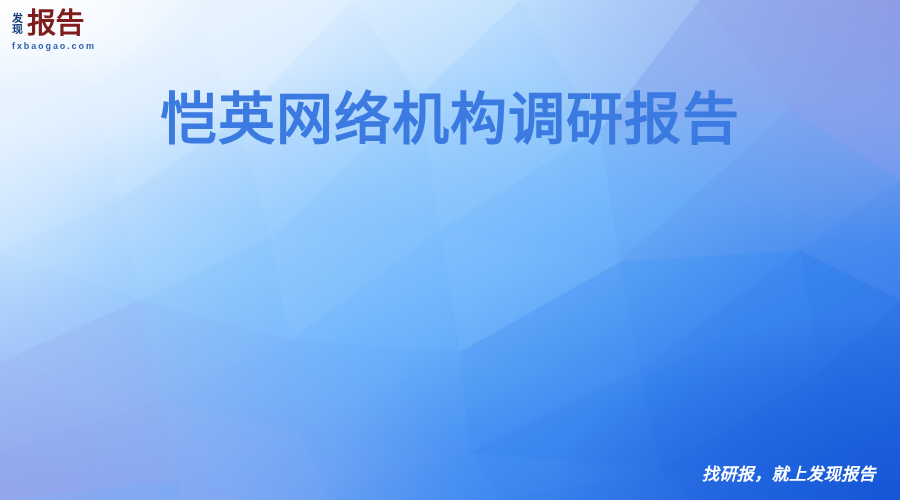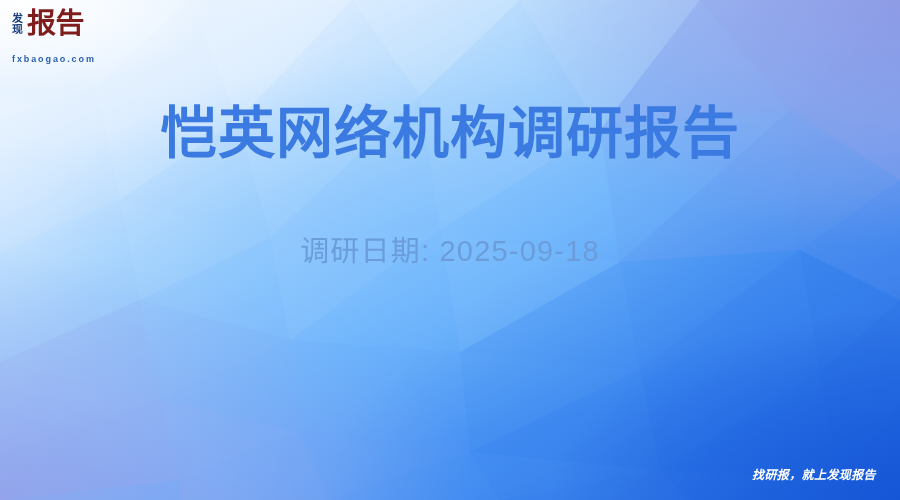--- a/index.html
+++ b/index.html
@@ -102,40 +102,40 @@
     letter-spacing: 0px;
   }
   .logo-main {
     font-size: 29px;
     line-height: 29px;
     font-weight: 700;
     color: #7f1d1d;
     letter-spacing: -0.5px;
   }
   .logo-url {
-    margin-top: 16px;
+    margin-top: 3px;
     font-size: 9px;
     line-height: 10px;
     letter-spacing: 1.9px;
     font-weight: 700;
     color: #2b5fae;
     font-family: "Liberation Sans", "DejaVu Sans", sans-serif;
   }
 
   
   .title-wrap {
     position: absolute;
     left: 0;
     right: 0;
     top: 86px;
     text-align: center;
     z-index: 6;
   }
   .title {
-    margin: 14px;
+    margin: 0;
     font-size: 57px;
     line-height: 66px;
     font-weight: 700;
     color: #3b7ae0;
     letter-spacing: 1px;
     white-space: nowrap;
   }
 
   .subtitle-wrap {
     position: absolute;
@@ -154,21 +154,21 @@
     letter-spacing: 1.2px;
     white-space: nowrap;
   }
 
   
   .slogan {
     position: absolute;
     right: 24px;
     bottom: 14px;
     z-index: 8;
-    font-size: 12px;
+    font-size: 17px;
     line-height: 22px;
     font-weight: 700;
     font-style: italic;
     color: #ffffff;
     letter-spacing: 0.4px;
     white-space: nowrap;
   }
 </style>
 </head>
 <body>
@@ -272,19 +272,16 @@
         <div class="logo-main">报告</div>
       </div>
       <div class="logo-url">fxbaogao.com</div>
     </div>
   </div>
 
   <div class="title-wrap">
     <h1 class="title">恺英网络机构调研报告</h1>
   </div>
 
-  <div class="subtitle-wrap">
-    <p class="subtitle">调研日期: 2025-09-18</p>
-  </div>
 
   <div class="slogan">找研报，就上发现报告</div>
 
 </div>
 
 </body></html>

